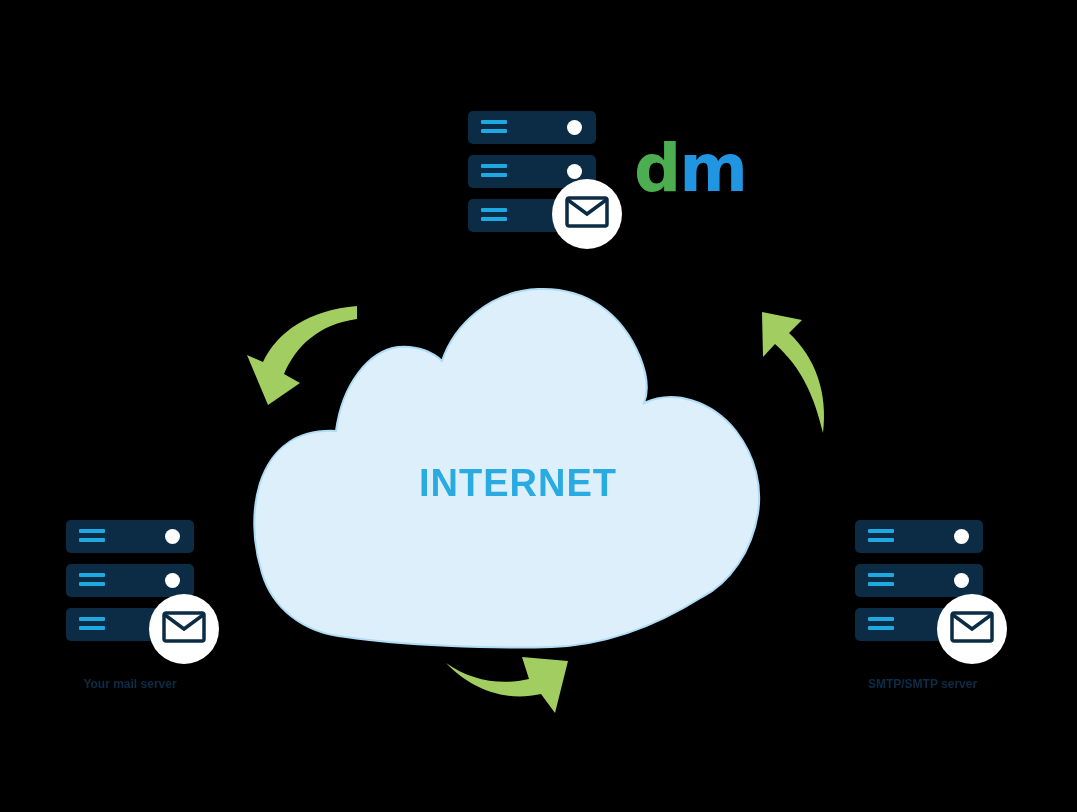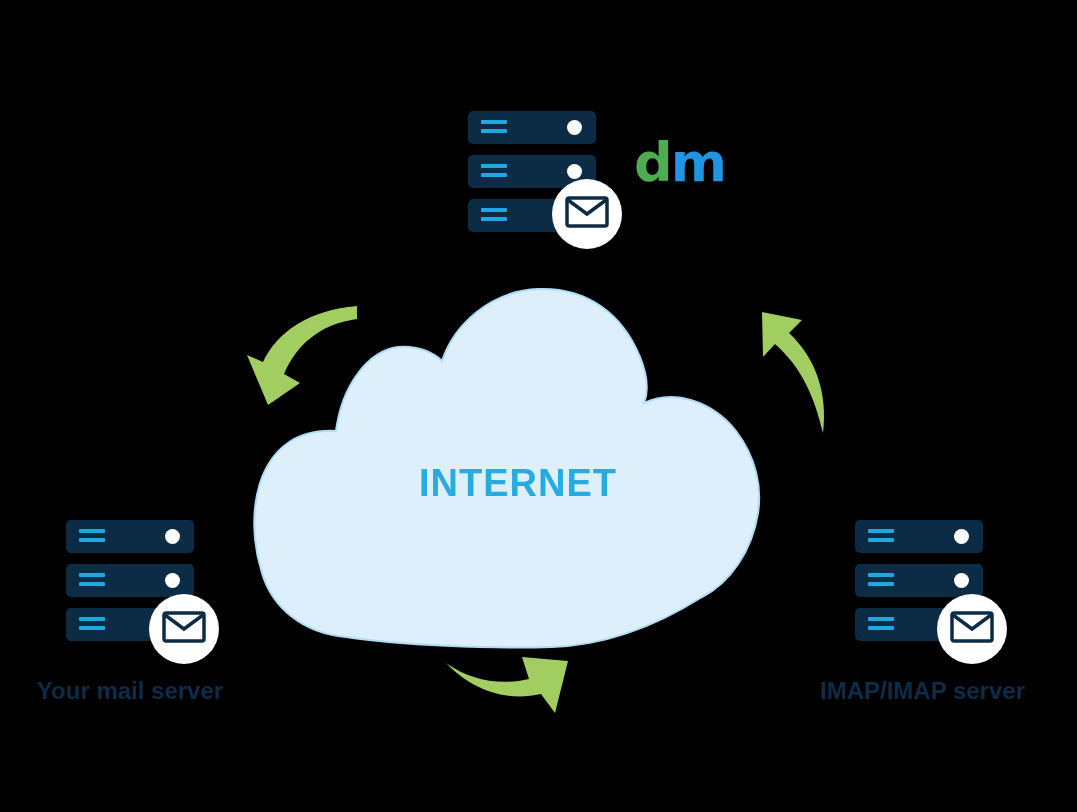--- a/index.html
+++ b/index.html
@@ -19,36 +19,36 @@
     position:absolute;right:14px;top:9px;width:15px;height:15px;
     border-radius:50%;background:#FFFFFF;
   }
   
   .envelope-badge{
     position:absolute;width:70px;height:70px;border-radius:50%;background:#FFFFFF;
     display:flex;align-items:center;justify-content:center;
   }
   
   .dm-logo{
-    position:absolute;left:634px;top:136px;font-size:54px;font-weight:bold;
+    position:absolute;left:634px;top:136px;font-size:66px;font-weight:bold;
     letter-spacing:-2px;line-height:1;font-family:"DejaVu Sans", sans-serif;
   }
   .dm-logo .letter-d{color:#4CAE50;}
   .dm-logo .letter-m{color:#2095E1;}
   
   .cloud-svg{position:absolute;left:250px;top:283px;}
   .internet-label{
     position:absolute;left:377px;top:462px;width:240px;text-align:right;
     font-size:38px;font-weight:bold;letter-spacing:1px;color:#29ABE2;
   }
   
   .arrow-svg{position:absolute;}
   
   .stack-caption{
-    position:absolute;top:677px;text-align:center;font-size:24px;font-weight:600;
+    position:absolute;top:677px;text-align:center;font-size:12px;font-weight:600;
     color:#0E2C47;
   }
   .caption-left{left:30px;width:200px;}
   .caption-right{left:800px;width:245px;}
 </style>
 </head>
 <body>
 
 <div class="canvas">
 
@@ -177,15 +177,15 @@
 
   <div class="envelope-badge" style="left:937px;top:594px;">
     <span>
       <svg width="44" height="32" viewBox="0 0 44 32">
         <rect x="2" y="2" width="40" height="28" rx="2" fill="none" stroke="#0C2C46" stroke-width="3.5"></rect>
         <path d="M3,4 L22,18 L41,4" fill="none" stroke="#0C2C46" stroke-width="3.5"></path>
       </svg>
     </span>
   </div>
 
-  <div class="stack-caption caption-right">IMAP/IMAP server</div>
+  <div class="stack-caption caption-right">SMTP/SMTP server</div>
 
 </div>
 
 </body></html>

